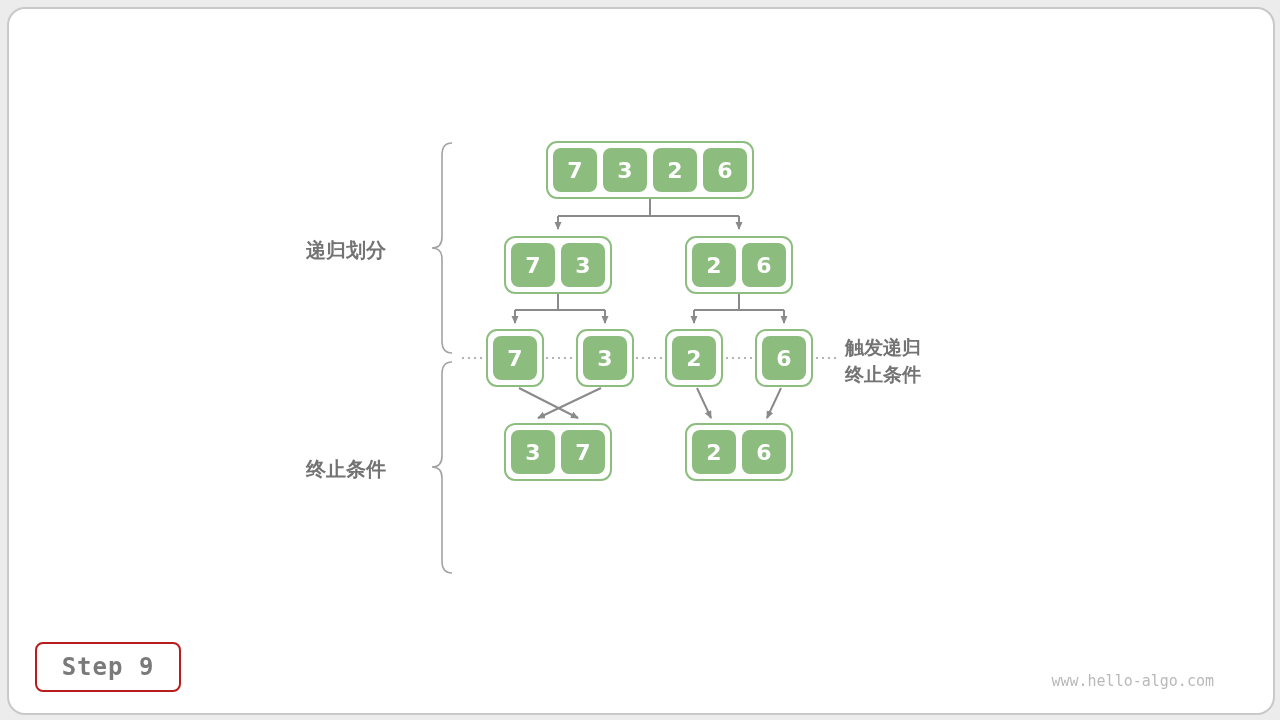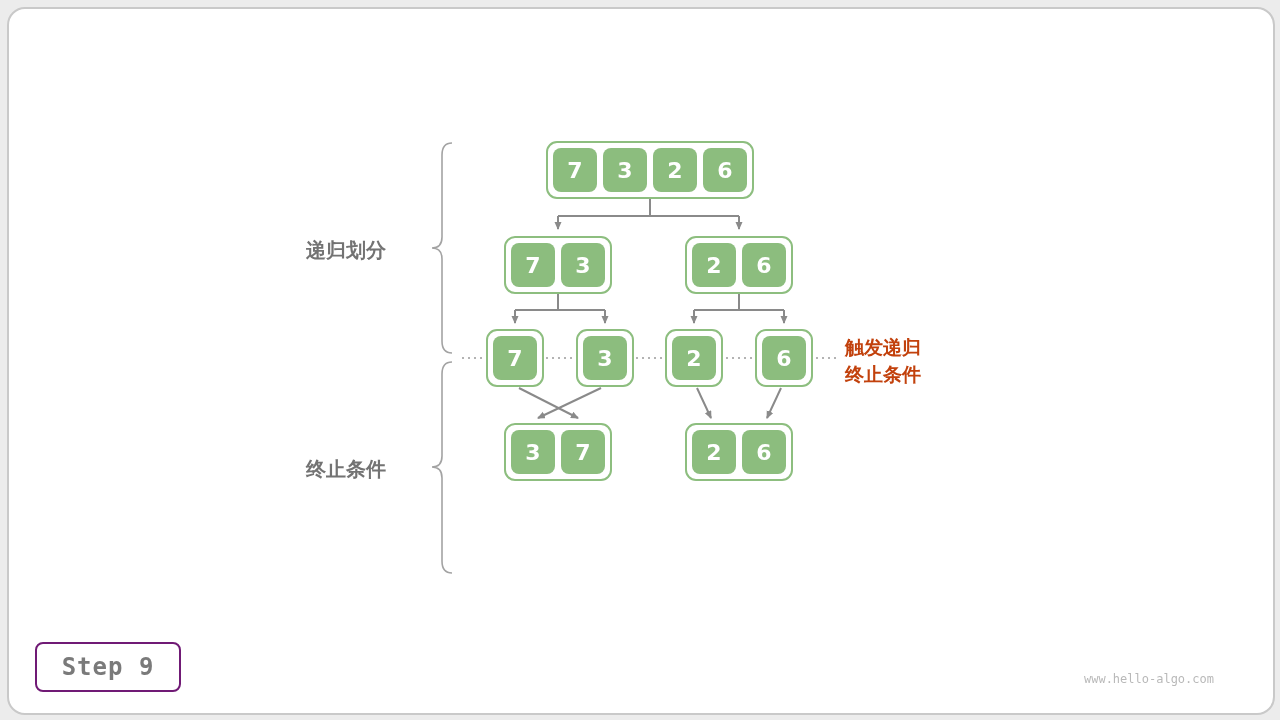--- a/index.html
+++ b/index.html
@@ -56,46 +56,46 @@
     font-size: 20px;
     font-weight: bold;
     color: #737373;
     white-space: nowrap;
   }
   .note {
     position: absolute;
     left: 845px; top: 334px;
     font-size: 19px;
     font-weight: bold;
-    color: #c2410c;
+    color: #737373;
     line-height: 27px;
     white-space: nowrap;
   }
   .step-box {
     position: absolute;
     left: 35px; top: 642px;
     width: 146px; height: 50px;
     background: #ffffff;
-    border: 2px solid #701a75;
+    border: 2px solid #b91c1c;
     border-radius: 8px;
     display: flex;
     align-items: center;
     justify-content: center;
     font-family: "DejaVu Sans Mono", "Liberation Mono", monospace;
     font-size: 24px;
     font-weight: bold;
     color: #7a7a7a;
     letter-spacing: 1px;
     box-sizing: border-box;
   }
   .watermark {
     position: absolute;
     right: 66px; top: 672px;
     font-family: "DejaVu Sans Mono", "Liberation Mono", monospace;
-    font-size: 12px;
+    font-size: 15px;
     color: #b9b9b9;
   }
 </style>
 </head>
 <body>
 
 <div class="card"></div>
 
 <div class="stage">
 

